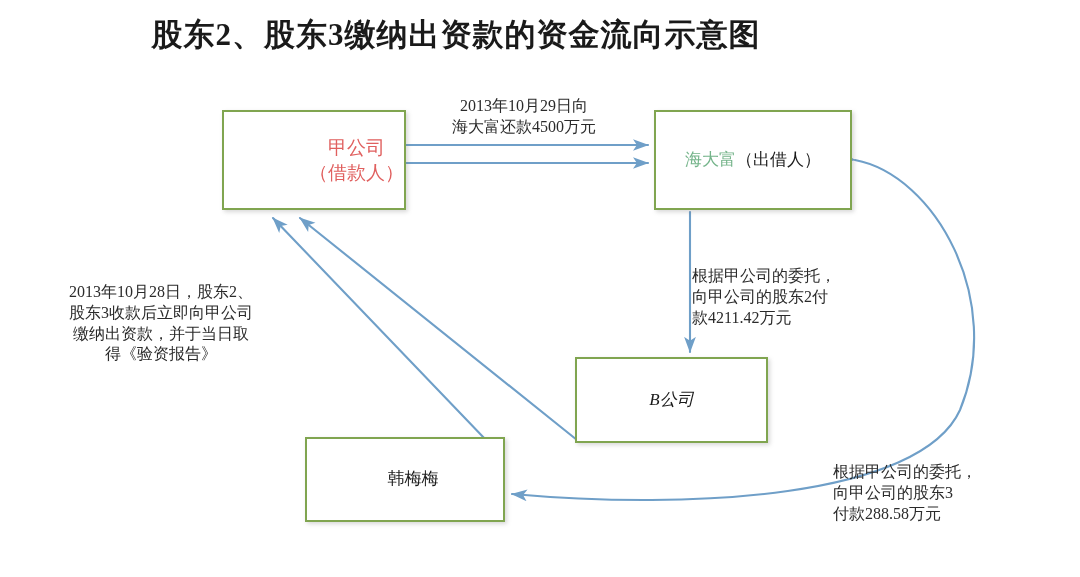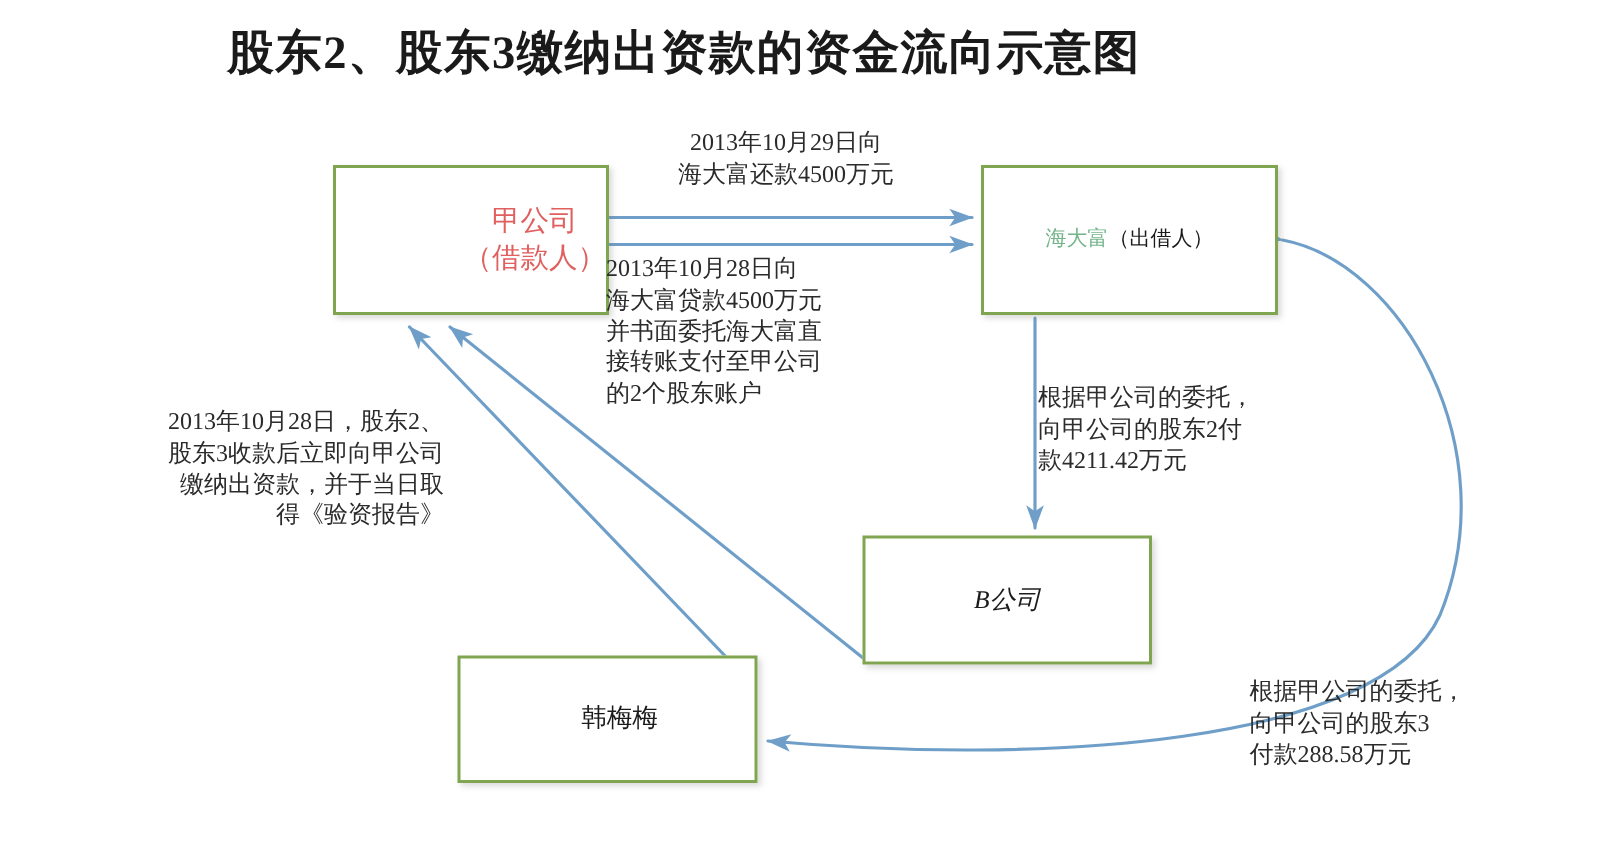--- a/index.html
+++ b/index.html
@@ -30,39 +30,40 @@
     display:flex;align-items:center;justify-content:center;
     text-align:center;
     line-height:1.32;
   }
   .node .ln{display:block;white-space:nowrap;}
 
   #node-jia{left:222px;top:110px;width:184px;height:100px;justify-content:flex-end;}
   #node-jia .ln{color:#e0605f;font-size:19px;}
 
   #node-hai{left:654px;top:110px;width:198px;height:100px;}
-  #node-hai .ln{font-size:14px;color:#1a1a1a;white-space:nowrap;}
+  #node-hai .ln{font-size:17px;color:#1a1a1a;white-space:nowrap;}
   #node-hai .green{color:#74b48a;}
 
   #node-b{left:575px;top:357px;width:193px;height:86px;}
   #node-b .ln{font-size:17px;color:#1a1a1a;font-style:italic;}
 
   #node-han{left:305px;top:437px;width:200px;height:85px;padding-left:16px;}
   #node-han .ln{font-size:17px;color:#1a1a1a;}
 
   .lbl{
     position:absolute;
     color:#2b2b2b;
     font-family:"Liberation Serif","DejaVu Serif",serif;
     line-height:1.30;
     white-space:pre-line;
+    margin-top:10px;
   }
   #lbl-repay{left:404px;top:86px;width:240px;font-size:16px;text-align:center;}
   #lbl-loan{left:404px;top:170px;width:230px;font-size:16px;text-align:left;}
-  #lbl-left{left:26px;top:272px;width:270px;font-size:16px;text-align:right;}
+  #lbl-left{left:26px;top:272px;width:270px;font-size:16px;text-align:center;}
   #lbl-b{left:692px;top:256px;width:215px;font-size:16px;text-align:left;}
   #lbl-han{left:833px;top:452px;width:235px;font-size:16px;text-align:left;}
 
   svg#arrows{position:absolute;left:0;top:0;width:1080px;height:577px;overflow:visible;}
 </style>
 </head>
 <body>
 
 <div id="stage">
 
@@ -110,25 +111,20 @@
   </div>
 
   <div class="node" id="node-han">
     <div>
       <span class="ln">韩梅梅</span>
     </div>
   </div>
 
   <div class="lbl" id="lbl-repay">2013年10月29日向
 海大富还款4500万元</div>
-  <div class="lbl" id="lbl-loan">2013年10月28日向
-海大富贷款4500万元
-并书面委托海大富直
-接转账支付至甲公司
-的2个股东账户</div>
   <div class="lbl" id="lbl-left">2013年10月28日，股东2、
 股东3收款后立即向甲公司
 缴纳出资款，并于当日取
 得《验资报告》</div>
   <div class="lbl" id="lbl-b">根据甲公司的委托，
 向甲公司的股东2付
 款4211.42万元</div>
   <div class="lbl" id="lbl-han">根据甲公司的委托，
 向甲公司的股东3
 付款288.58万元</div>

